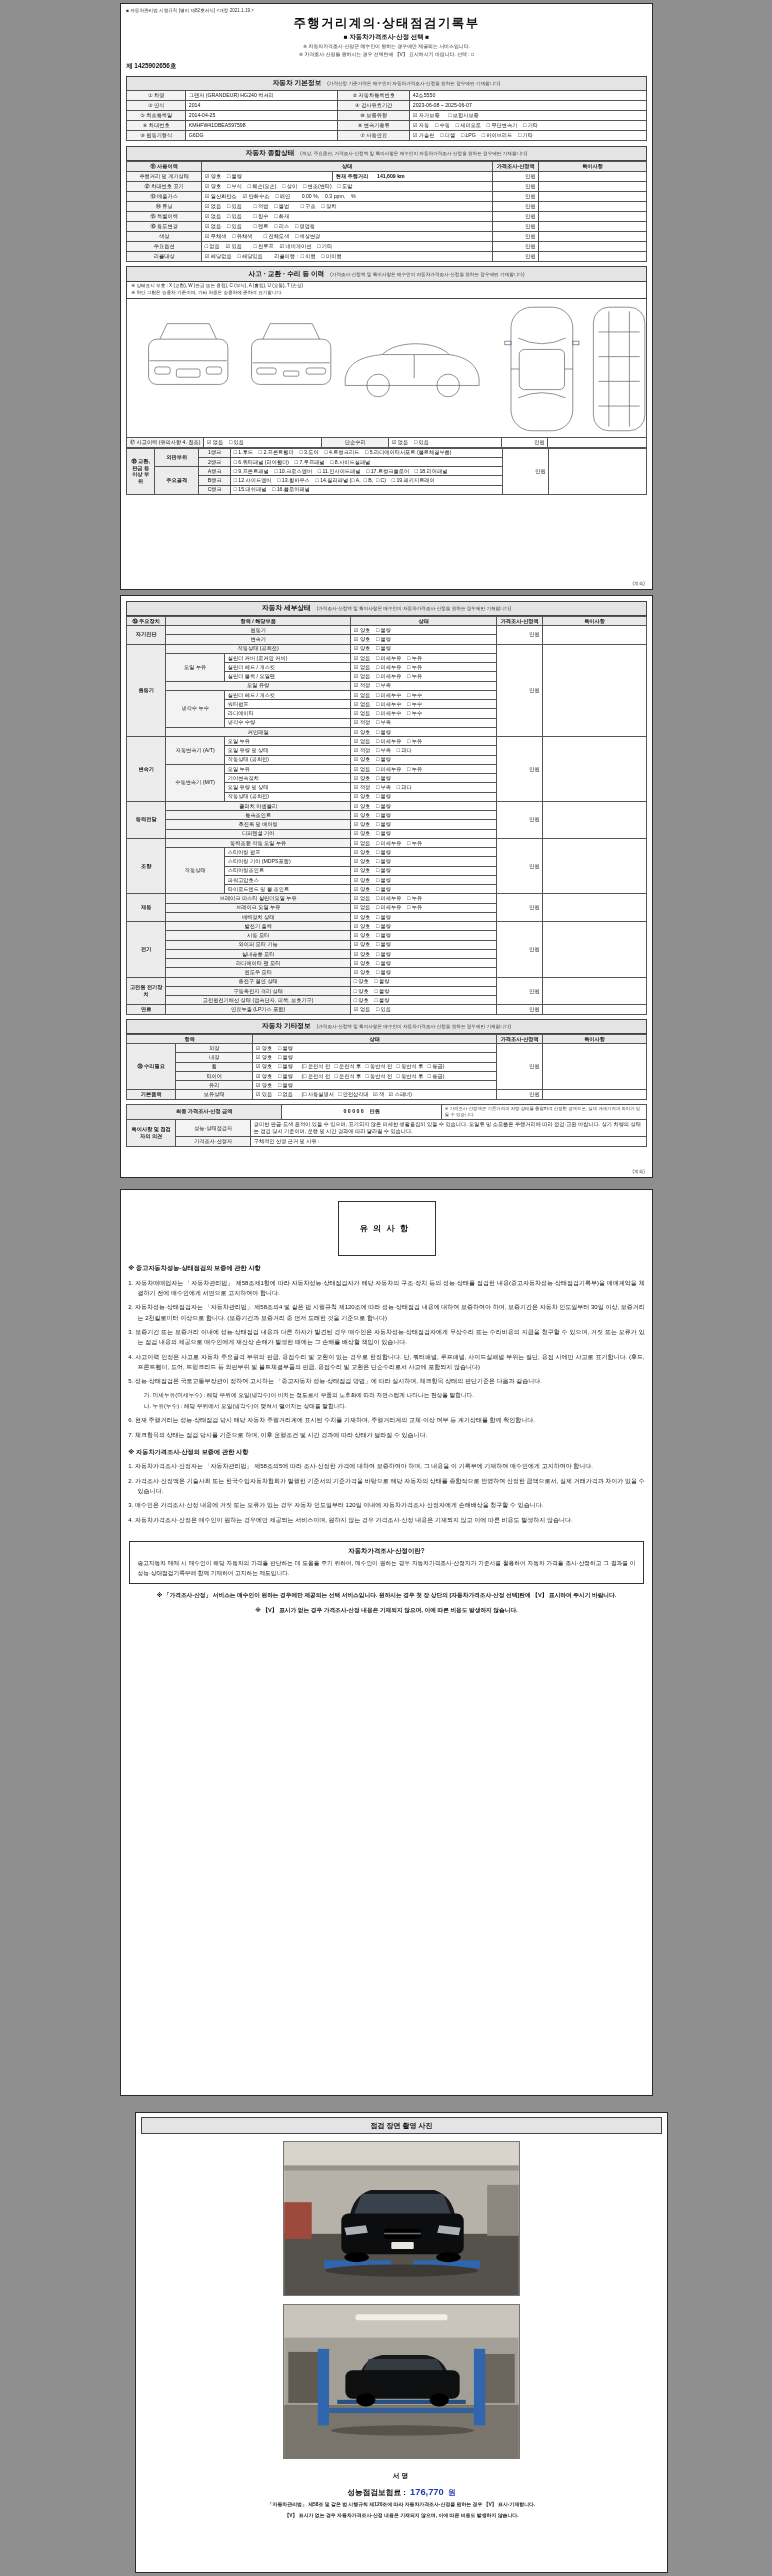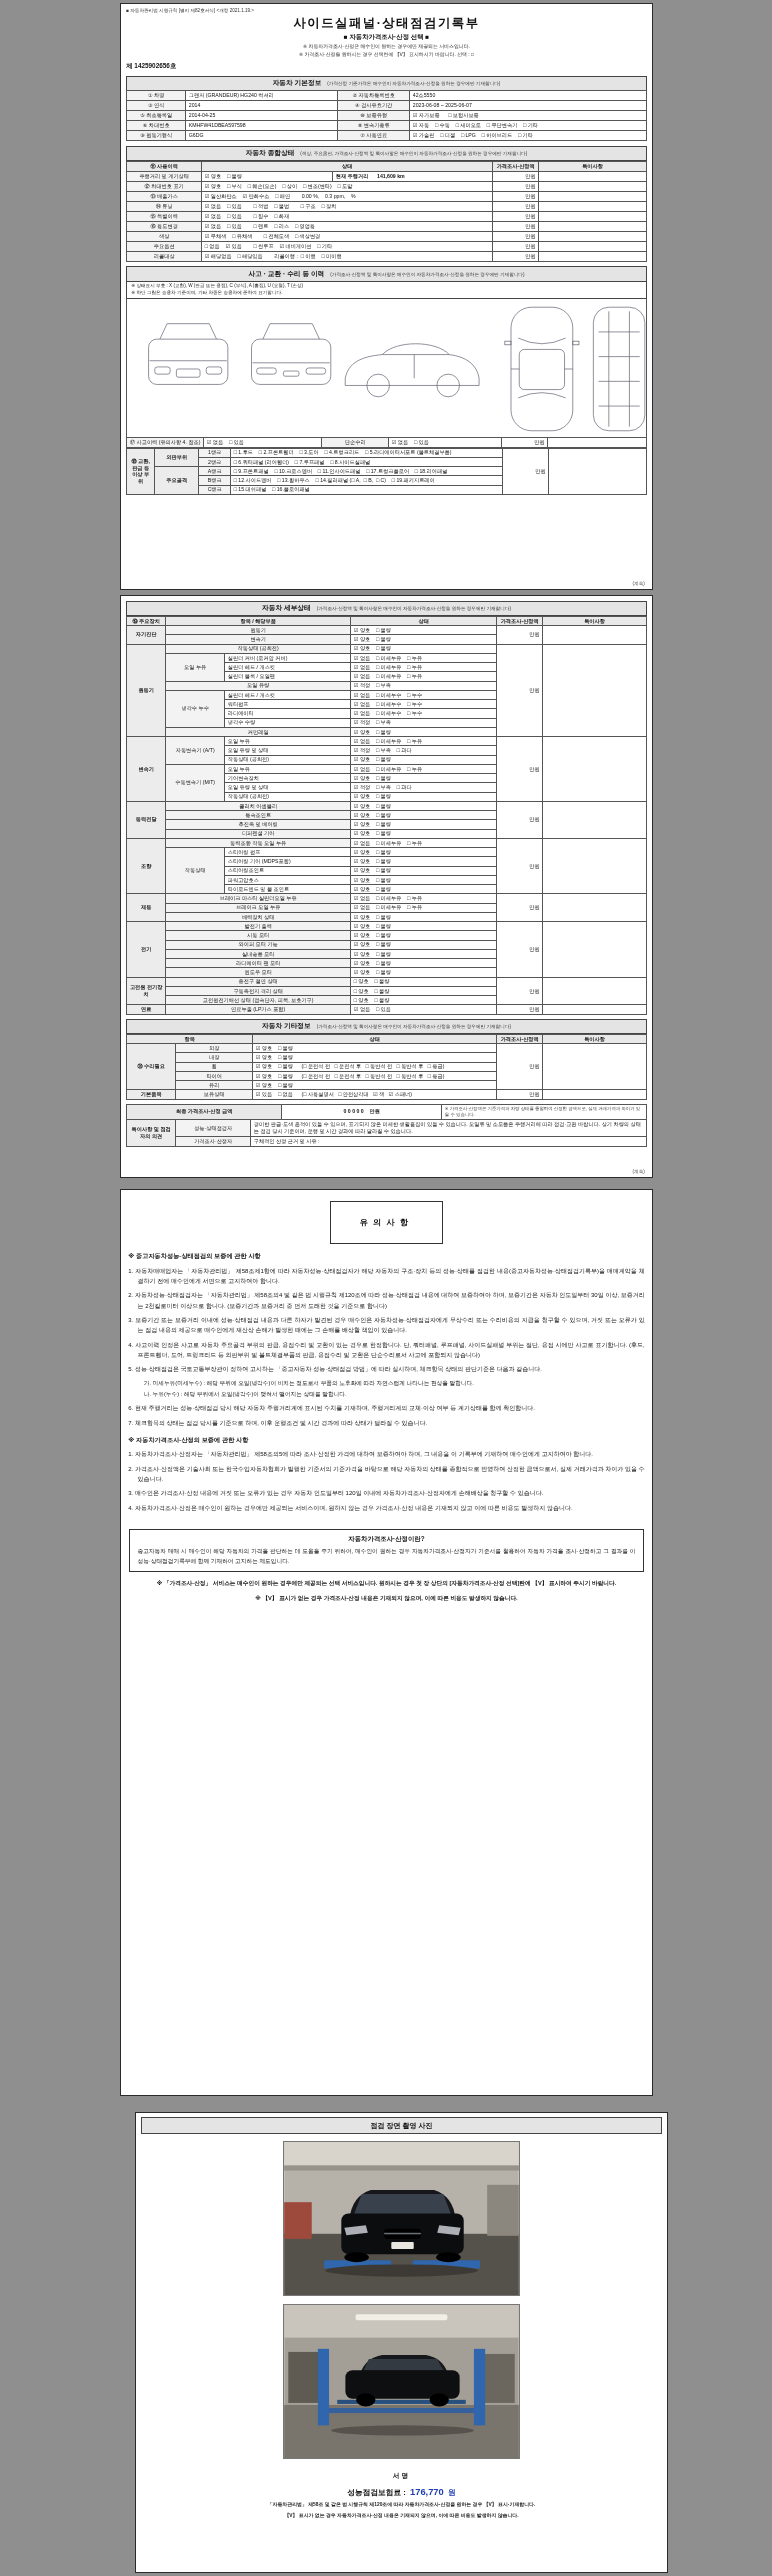--- a/index.html
+++ b/index.html
@@ -48,22 +48,22 @@
   td.c   { text-align:center; }
   td.b   { font-weight:bold; }
   td.hl  { font-weight:bold; }
   td.note{ font-size:4.4px; color:#444; line-height:1.35; }
 
   .diagram-box { border:0.5px solid #555; border-top:none; padding:3.1px 2.1px 1px; }
   .continued { position:absolute; right:7.2px; bottom:3.1px; font-size:4.6px; color:#444; }
 
   
   .notice-title-box {
-    width:113px; margin:7.2px auto 5.2px; border:1px solid #333;
-    text-align:center; font-size:8.2px; font-weight:bold; letter-spacing:5.2px; padding:15px 0;
+    width:98px; margin:7.2px auto 5.2px; border:1px solid #333;
+    text-align:center; font-size:8.2px; font-weight:bold; letter-spacing:5.2px; padding:21px 0;
   }
   .nt-h { font-weight:bold; font-size:6.2px; margin:8.2px 2.1px 3.1px; }
   .nt-p { font-size:6px; line-height:1.72; margin:4.1px 2.1px; text-align:justify; padding-left:9.3px; text-indent:-9.3px; }
   .nt-s { font-size:5.7px; line-height:1.65; margin:1.5px 2.1px 1.5px 17.5px; text-align:justify; }
   .price-box { border:1px solid #333; margin:15.5px 3.1px 0; padding:5.2px 7.2px; }
   .price-box-title { font-weight:bold; font-size:6.4px; text-align:center; margin-bottom:3.1px; }
   .price-box-body { font-size:5.7px; line-height:1.7; text-align:justify; }
   .notice-bold { font-weight:bold; font-size:5.7px; text-align:center; margin-top:6.2px; line-height:1.6; }
 
   
@@ -78,21 +78,21 @@
   .fee-unit { color:#1f3db0; }
   .footer-note { text-align:center; font-size:4.9px; font-weight:bold; color:#222; margin-top:3.1px; line-height:1.55; }
   .footer-wrap { margin-top:13.4px; }
   svg.linework { display:block; margin:0 auto; }
 </style>
 </head>
 <body>
 
 <div class="page" id="p1">
   <div class="tiny">■ 자동차관리법 시행규칙 [별지 제82호서식] &lt;개정 2021.1.19.&gt;</div>
-  <div class="doc-title">사이드실패널·상태점검기록부</div>
+  <div class="doc-title">주행거리계의·상태점검기록부</div>
   <div class="doc-sub">■ 자동차가격조사·산정 선택 ■</div>
   <div class="sel-note">※ 자동차가격조사·산정은 매수인이 원하는 경우에만 제공되는 서비스입니다.</div>
   <div class="sel-note">※ 가격조사·산정을 원하시는 경우 선택란에 【V】 표시하시기 바랍니다.      선택 : □</div>
   <div class="doc-no">제 1425902656호</div>
 
   <div class="sec">
     <div class="sec-title">
       <span>자동차 기본정보</span>
       <span class="note">(가격산정 기준가격은 매수인이 자동차가격조사·산정을 원하는 경우에만 기재합니다)</span>
     </div>

